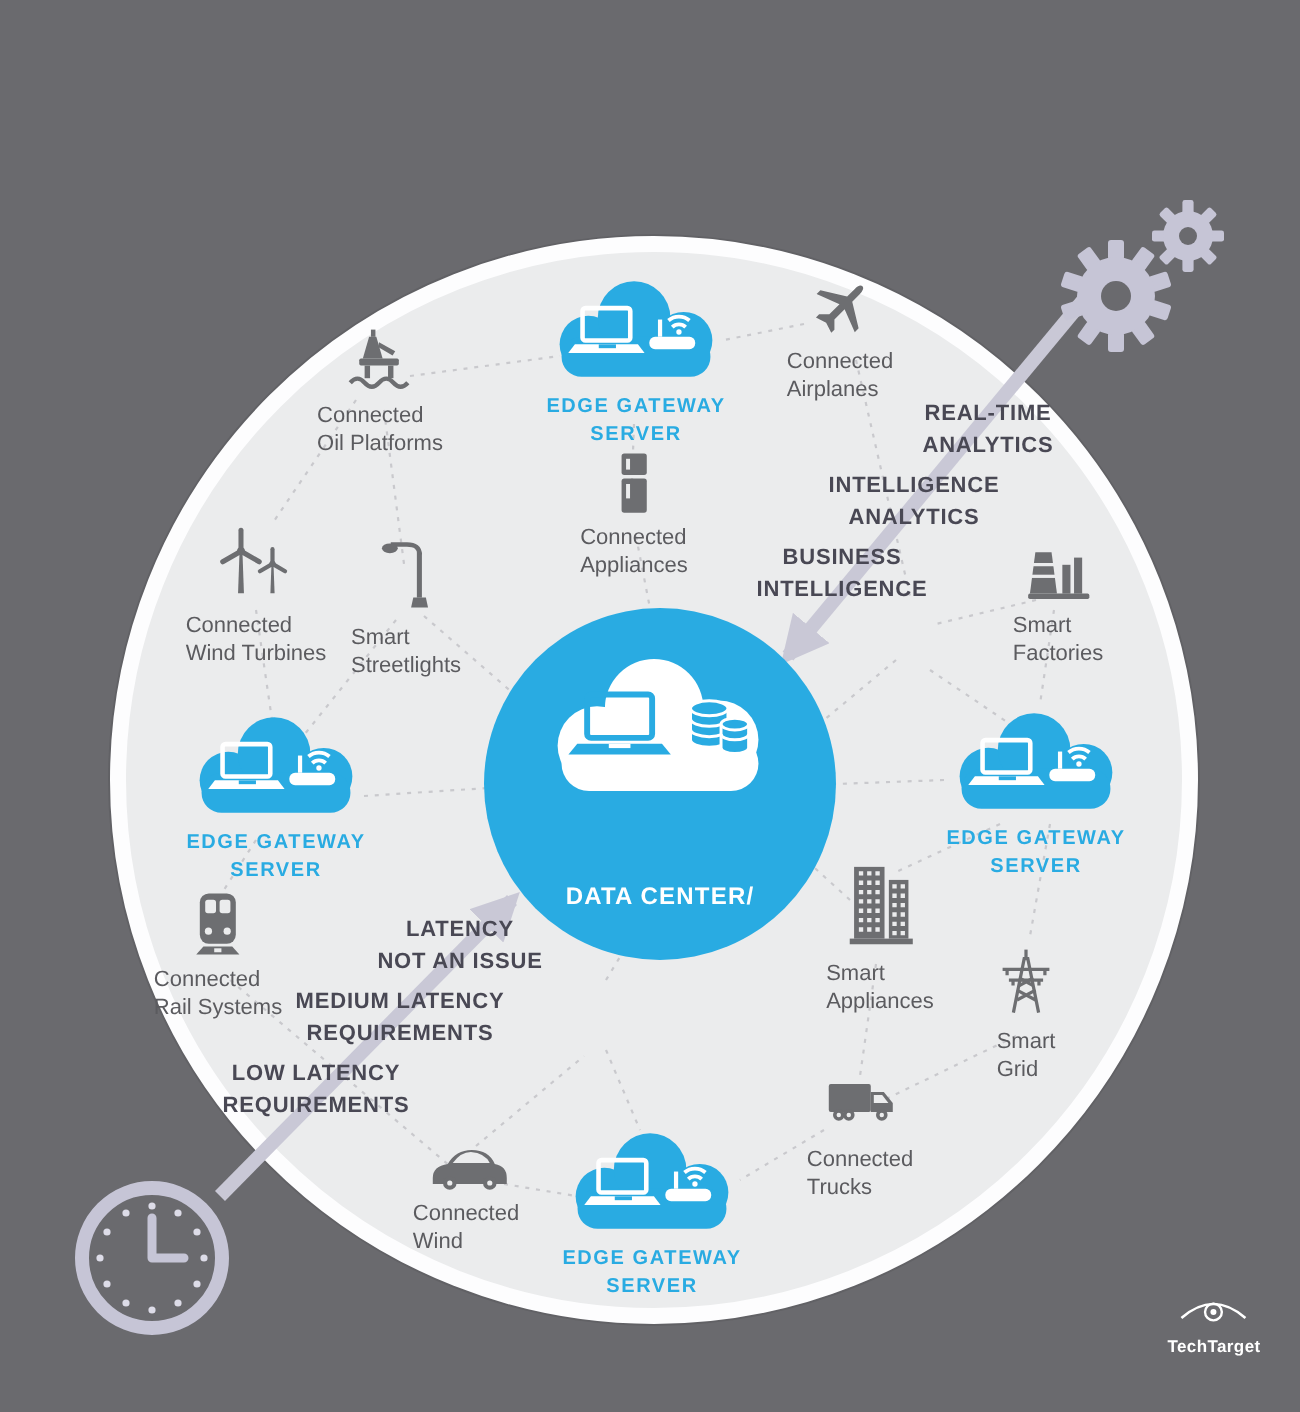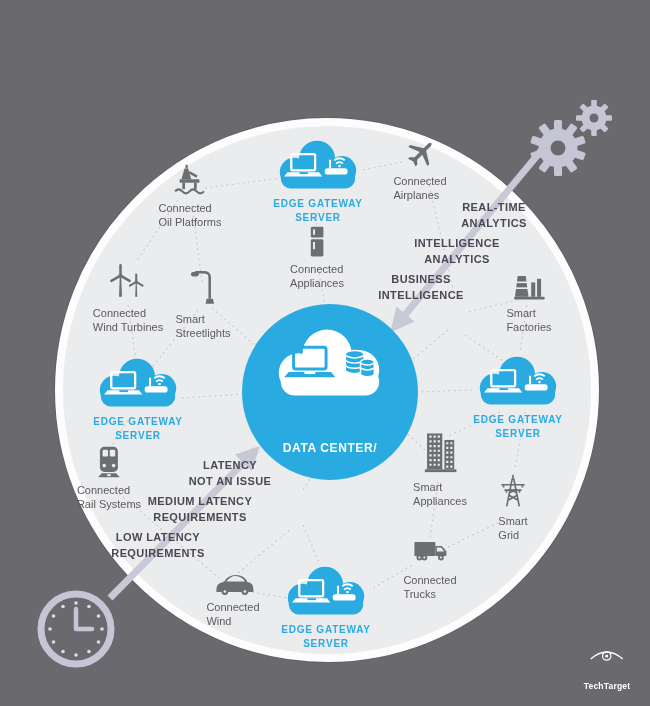--- a/index.html
+++ b/index.html
@@ -39,21 +39,21 @@
     background:var(--cyan);z-index:2}
   .cc-cloud{position:absolute;left:24px;top:14px;width:128px;height:92px}
   .cc-label{position:absolute;left:0;right:0;bottom:24px;text-align:center;color:#fff;
     font-weight:bold;font-size:12px;letter-spacing:.6px;line-height:1.35}
 
   .flow{position:absolute;transform:translate(-50%,-50%);z-index:3;text-align:center;
     font-size:11px;font-weight:bold;color:var(--flow);letter-spacing:.4px;line-height:1.45;white-space:nowrap}
 
   .gears,.clock{position:absolute;z-index:4}
   .logo{position:absolute;left:607px;top:648px;transform:translateX(-50%);z-index:4;text-align:center}
-  .logo-text{color:#fff;font-size:8.5px;font-weight:bold;margin-top:15px;letter-spacing:.2px}
+  .logo-text{color:#fff;font-size:8.5px;font-weight:bold;margin-top:1px;letter-spacing:.2px}
 </style>
 </head>
 <body>
 
 <div class="stage">
 
 
   <div class="big-circle"></div>
 
   <svg class="netsvg" width="650" height="706" viewBox="0 0 650 706">

